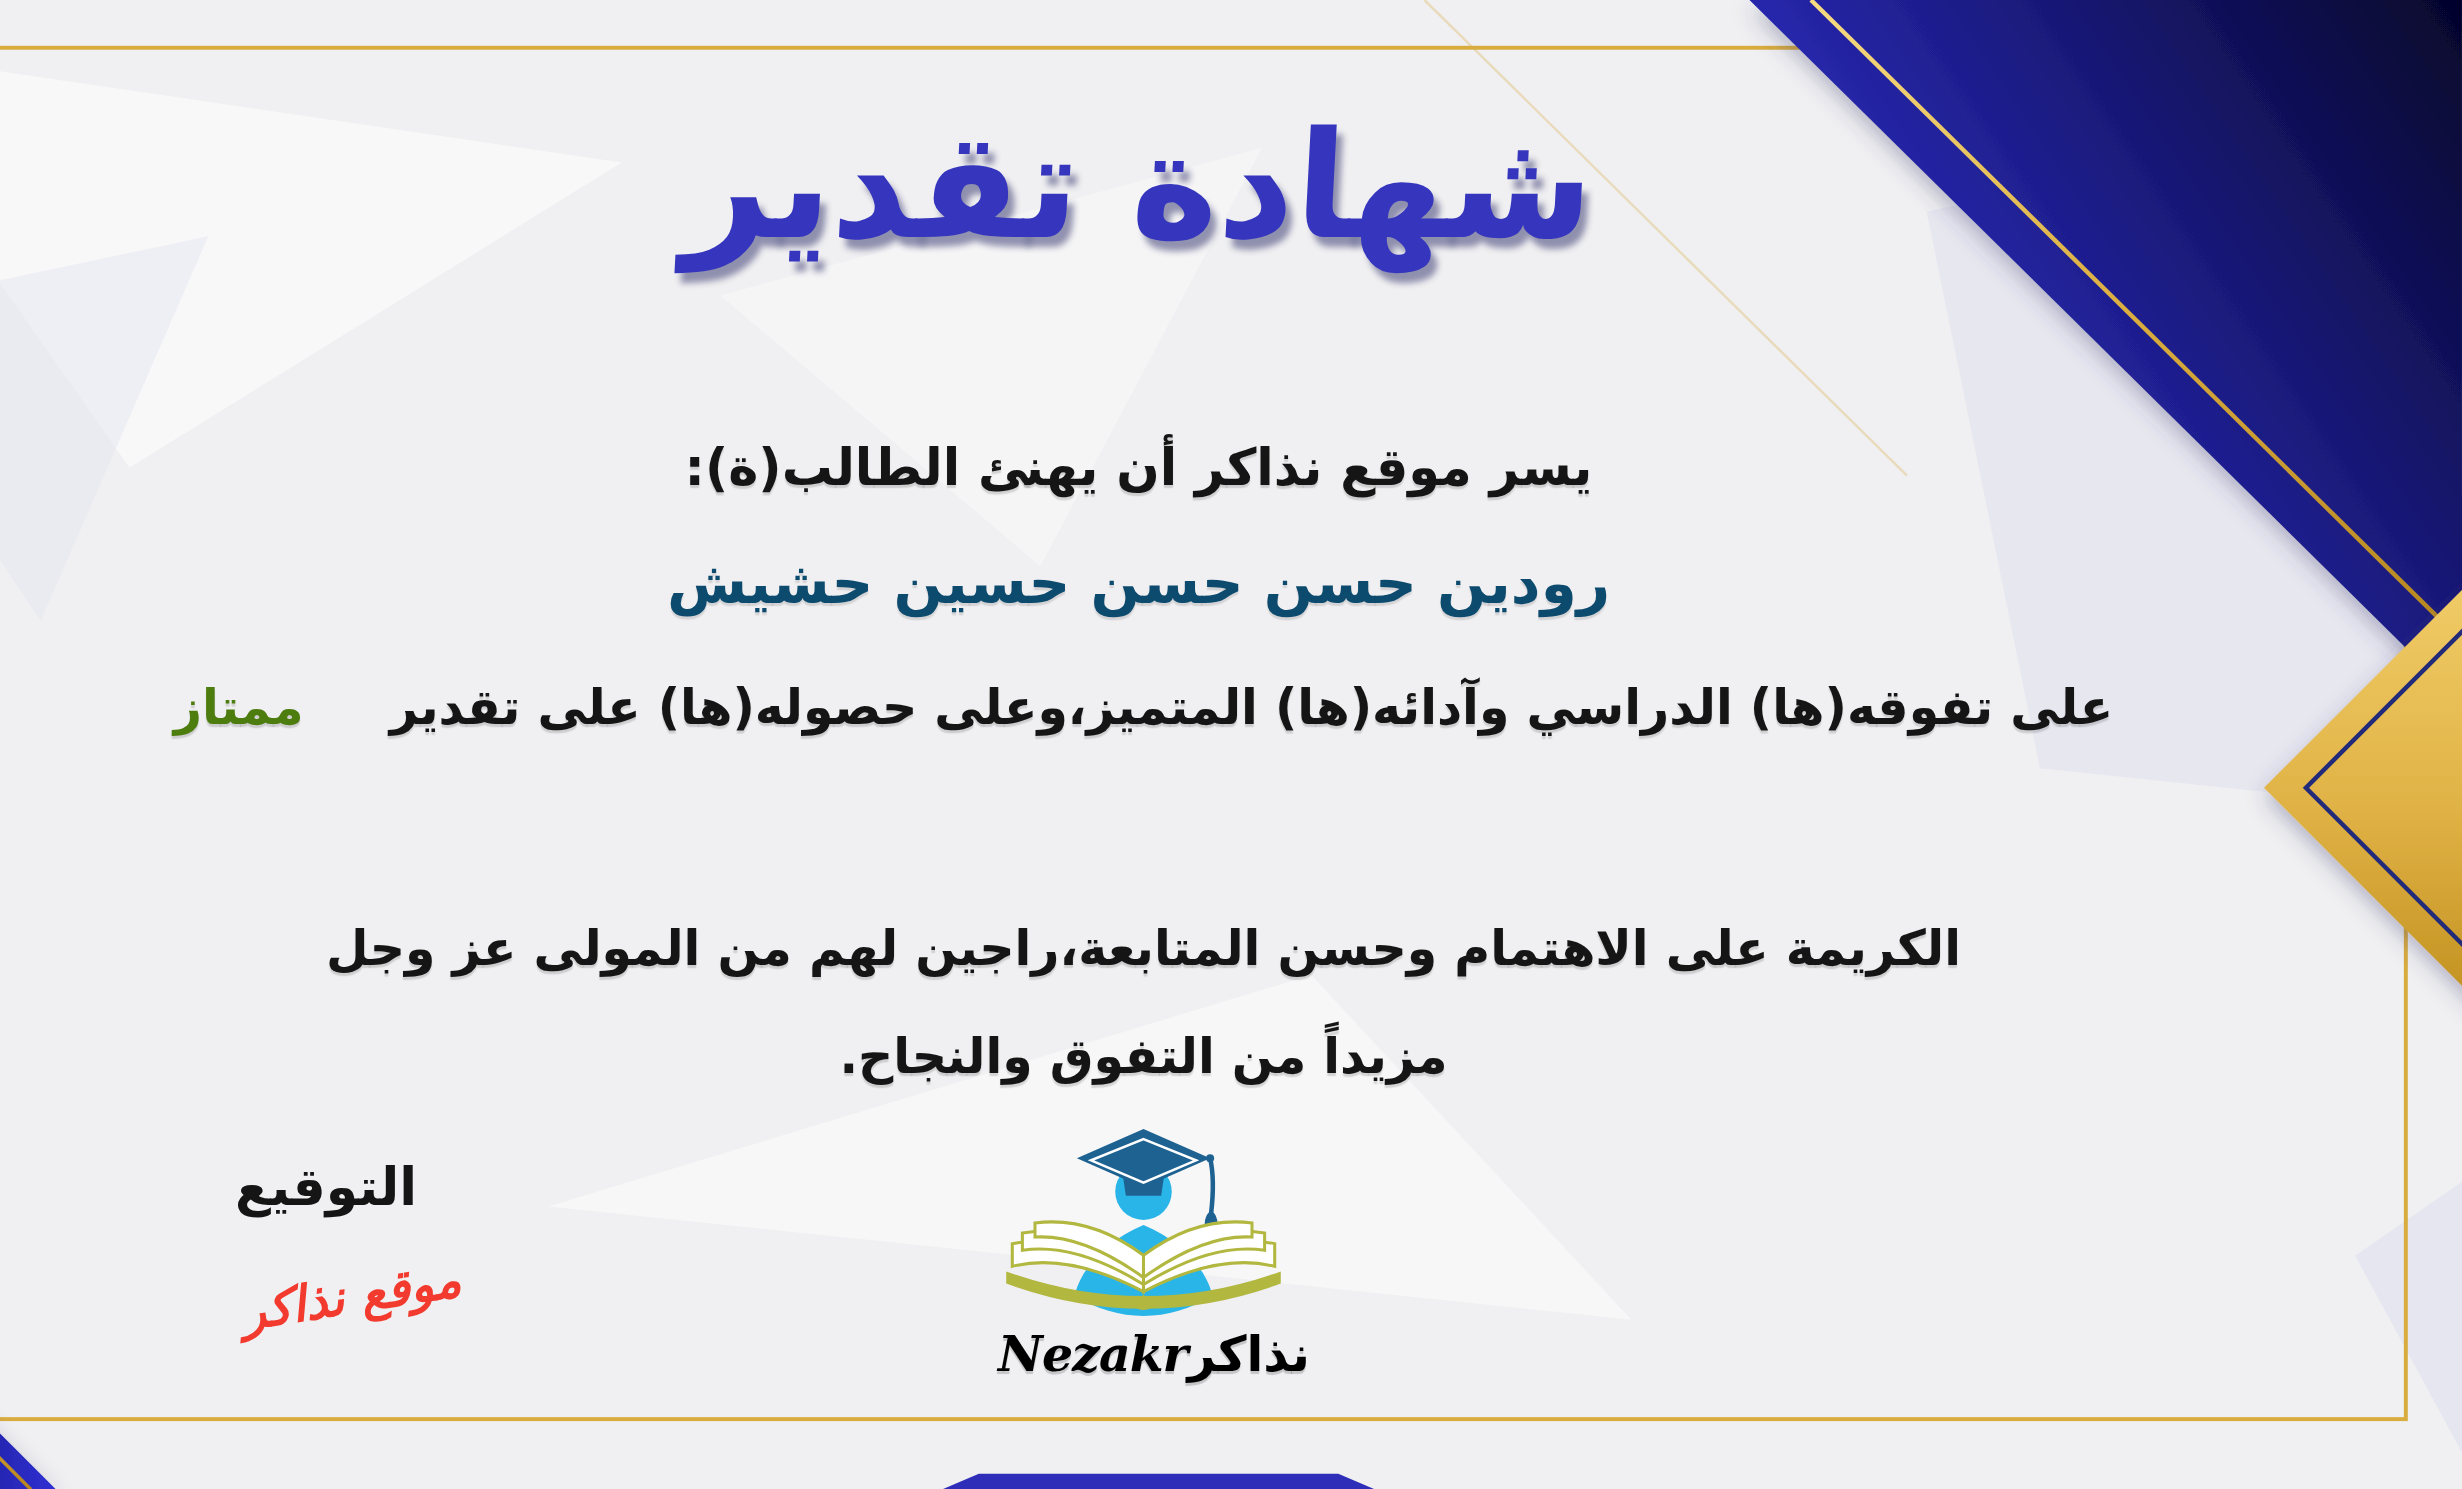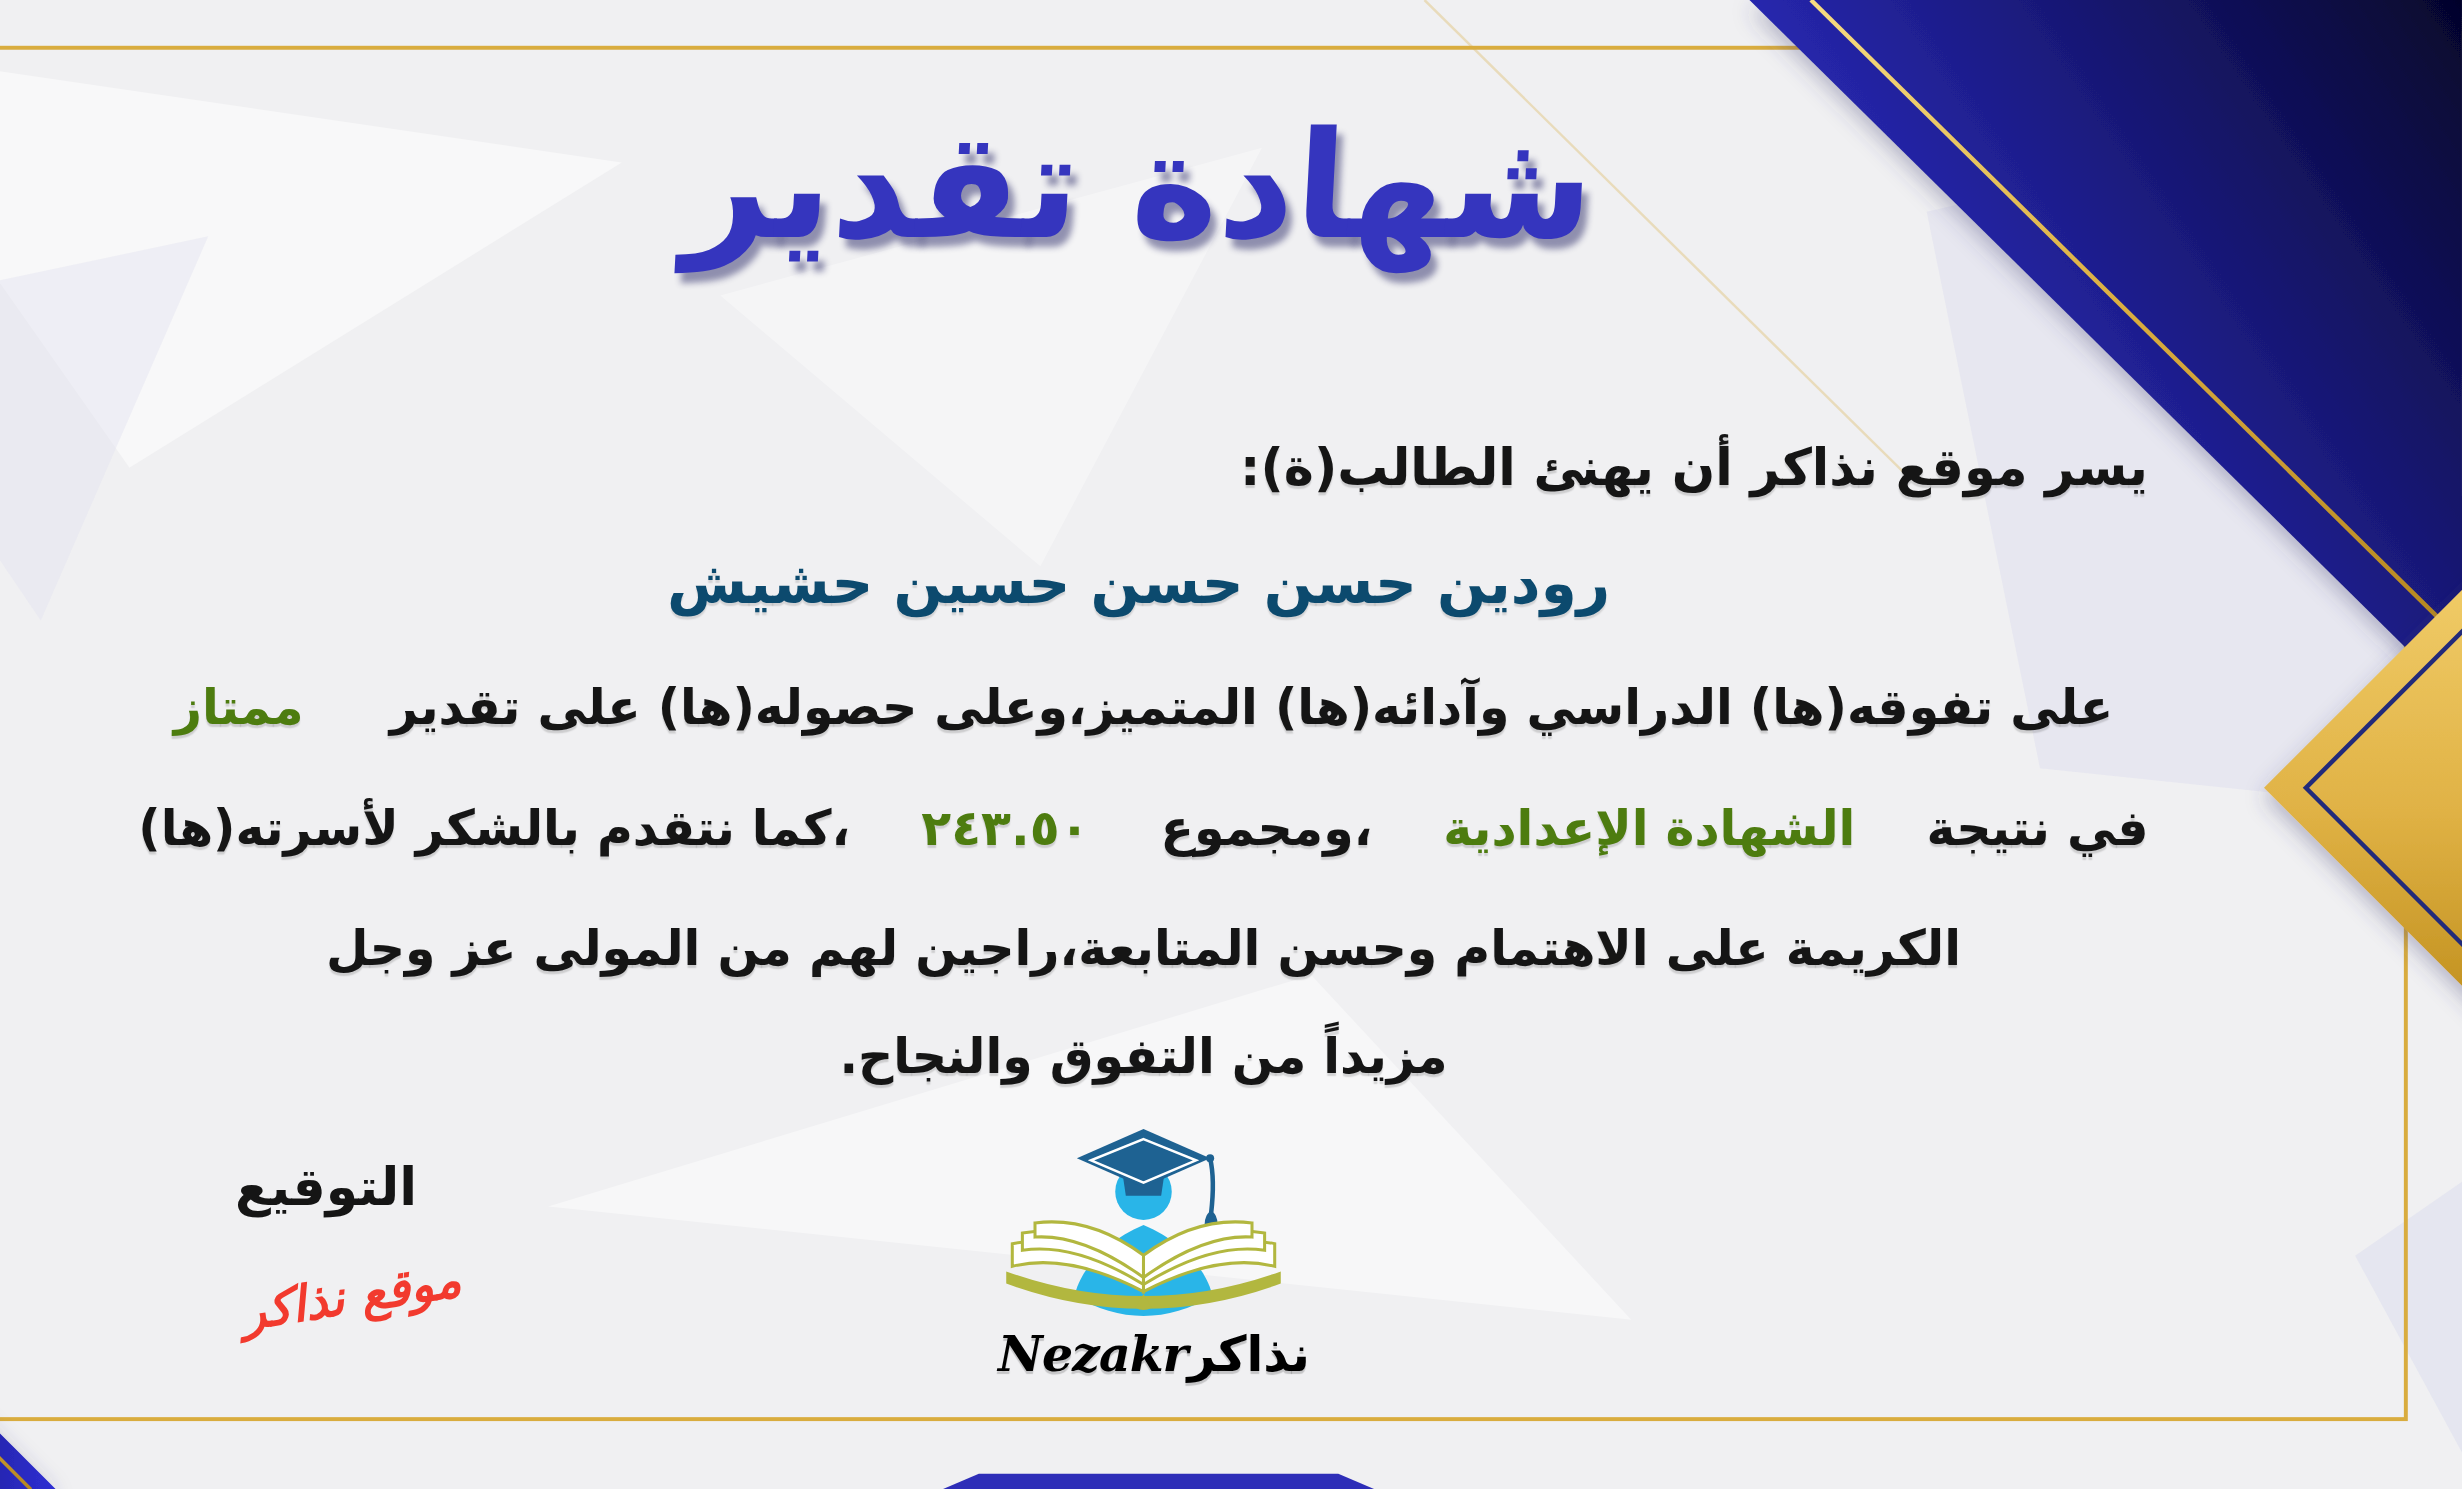--- a/index.html
+++ b/index.html
@@ -12,21 +12,21 @@
   }
   .canvas svg.decor{position:absolute;inset:0;z-index:1;}
   .txt{position:absolute;z-index:3;text-align:center;color:#151515;font-weight:bold;}
   .title{
     left:739px;top:94px;width:1133px;
     font-size:148px;line-height:1.25;
     color:#3535BE;
     text-shadow:6.9px 9.8px 6.9px rgba(25,25,90,.45);
     transform:skewX(-3deg);
   }
-  .intro{left:295px;top:438px;width:2019px;font-size:51px;text-shadow:0 3.4px 1.5px rgba(0,0,0,.15);text-align:right;}
+  .intro{left:295px;top:438px;width:2019px;font-size:51px;text-shadow:0 3.4px 1.5px rgba(0,0,0,.15);}
   .name{left:295px;top:549px;width:2019px;font-size:58px;color:#0c4a6e;text-shadow:0 3.4px 1.5px rgba(0,0,0,.12);}
   .bodyline{left:167px;top:0;width:2285px;font-size:49px;text-shadow:0 3.4px 1.5px rgba(0,0,0,.15);line-height:1.3;}
   .l3{top:676px;}
   .l4{top:797px;}
   .l5{top:917px;}
   .l6{top:1025px;}
   .red{color:#4d7c0f;}
   .gap-r{margin-right:69px;}
   .gap-lr{margin-right:54px;margin-left:54px;}
   .sign-label{left:305px;top:1157px;width:374px;font-size:52px;}
@@ -126,27 +126,20 @@
 
   <div class="txt intro">يسر موقع نذاكر أن يهنئ الطالب(ة):</div>
 
   <div class="txt name">رودين حسن حسن حسين حشيش</div>
 
   <div class="txt bodyline l3">
     <span>على تفوقه(ها) الدراسي وآدائه(ها) المتميز،وعلى حصوله(ها) على تقدير</span>
     <span class="red gap-r">ممتاز</span>
   </div>
 
-  <div class="txt bodyline l4">
-    <span>في نتيجة</span>
-    <span class="red gap-lr">الشهادة الإعدادية</span>
-    <span>،ومجموع</span>
-    <span class="red gap-lr">٢٤٣.٥٠</span>
-    <span>،كما نتقدم بالشكر لأسرته(ها)</span>
-  </div>
 
   <div class="txt bodyline l5">الكريمة على الاهتمام وحسن المتابعة،راجين لهم من المولى عز وجل</div>
 
   <div class="txt sign-label">التوقيع</div>
 
   <div class="txt bodyline l6">مزيداً من التفوق والنجاح.</div>
 
   <div class="txt sign-script">موقع نذاكر</div>
 
   <svg class="logo-icon" viewBox="0 0 600 430">

